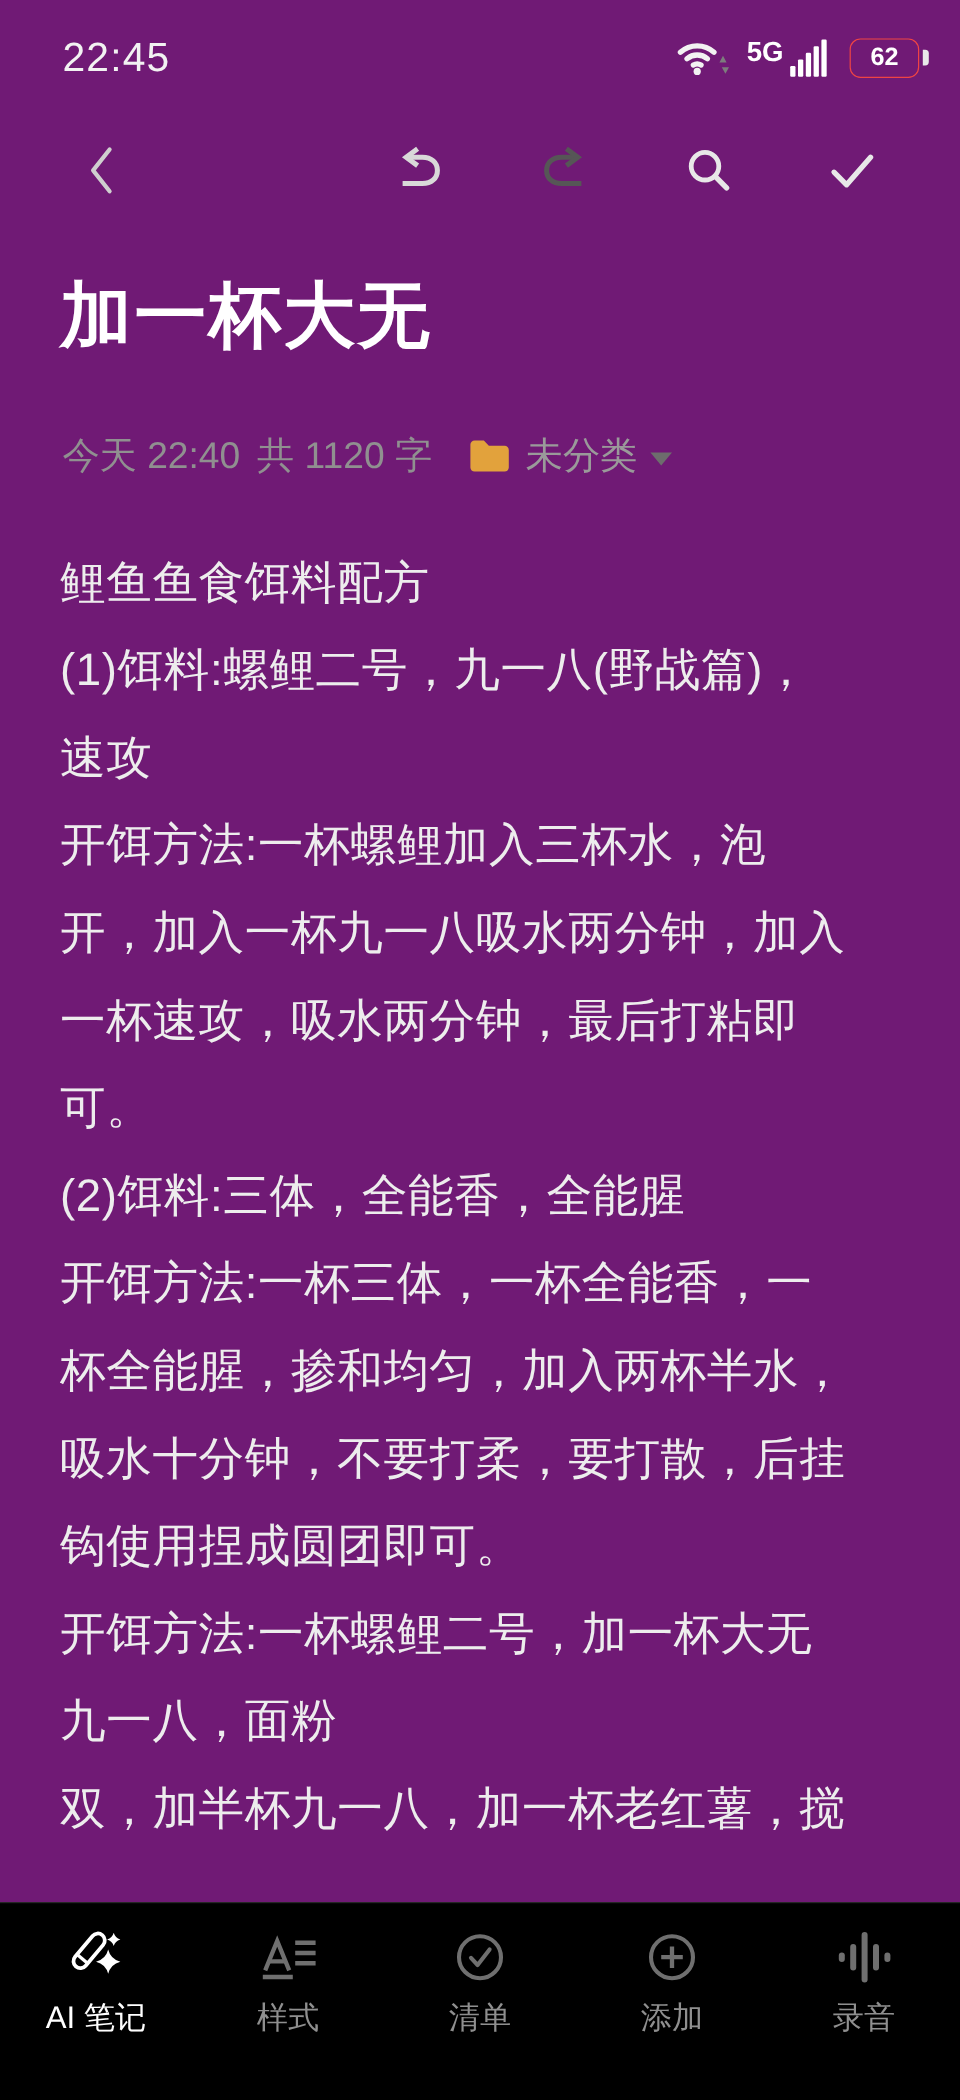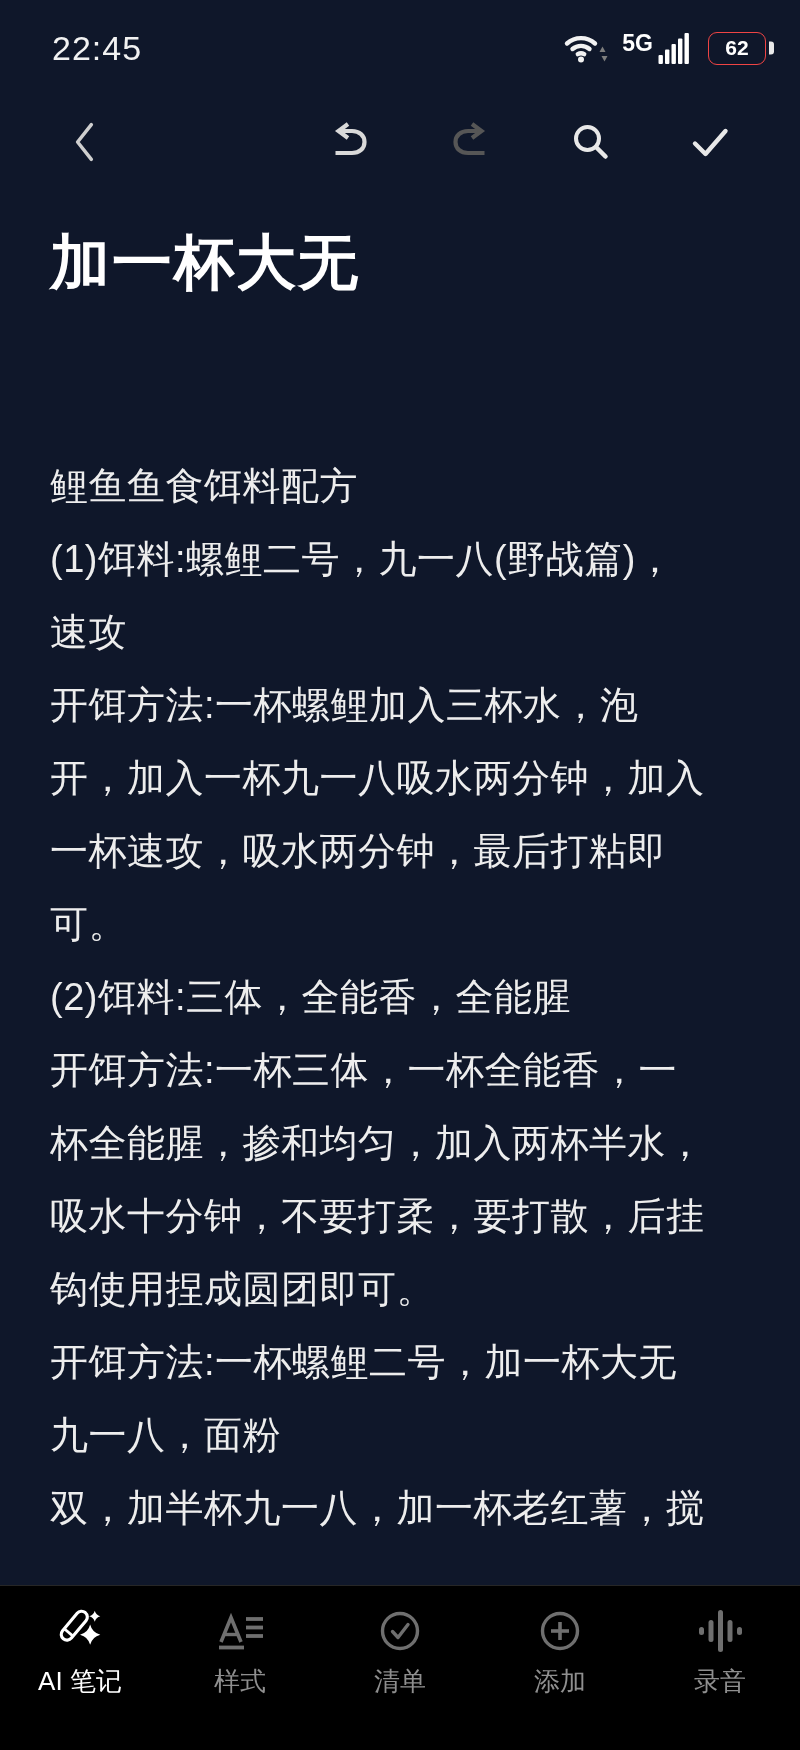--- a/index.html
+++ b/index.html
@@ -1,18 +1,18 @@
 <!DOCTYPE html>
 <html><head>
 <meta charset="utf-8">
 <style>
   html,body { margin:0; padding:0; background:#000; }
   * { box-sizing:border-box; }
   .screen {
-    position:relative; width:800px; height:1750px; background:#0f172a;
+    position:relative; width:800px; height:1750px; background:#701a75;
     font-family:"Liberation Sans","DejaVu Sans",sans-serif; overflow:hidden;
     color:#fff;
   }
 
   
   .status-bar {
     position:absolute; top:0; left:0; right:0; height:80px;
     display:flex; align-items:center; justify-content:space-between;
     padding:16px 34px 0 52px;
   }
@@ -141,20 +141,31 @@
     </button>
     <button class="icon-btn btn-check">
       <svg width="44" height="44" viewBox="0 0 44 44">
         <path d="M7 23.5 L17.5 34 L37.5 11" fill="none" stroke="currentColor" stroke-width="4.4" stroke-linecap="round" stroke-linejoin="round"></path>
       </svg>
     </button>
   </div>
 
   <div class="note-title">加一杯大无</div>
 
+  <div class="note-meta">
+    <span class="meta-date">今天 22:40</span>
+    <span class="meta-count">共 1120 字</span>
+    <span class="category-chip">
+      <svg width="36" height="30" viewBox="0 0 36 30">
+        <path d="M2 5.5 C2 3.6 3.6 2 5.5 2 H13.2 L17.4 6.4 H30.5 C32.4 6.4 34 8 34 9.9 V24.5 C34 26.4 32.4 28 30.5 28 H5.5 C3.6 28 2 26.4 2 24.5 Z" fill="#e2a23c"></path>
+      </svg>
+      <span class="category-label">未分类</span>
+      <span class="caret"></span>
+    </span>
+  </div>
 
   <div class="note-body">
     <div class="note-line">鲤鱼鱼食饵料配方</div>
     <div class="note-line">(1)饵料:螺鲤二号，九一八(野战篇)，</div>
     <div class="note-line">速攻</div>
     <div class="note-line">开饵方法:一杯螺鲤加入三杯水，泡</div>
     <div class="note-line">开，加入一杯九一八吸水两分钟，加入</div>
     <div class="note-line">一杯速攻，吸水两分钟，最后打粘即</div>
     <div class="note-line">可。</div>
     <div class="note-line">(2)饵料:三体，全能香，全能腥</div>

